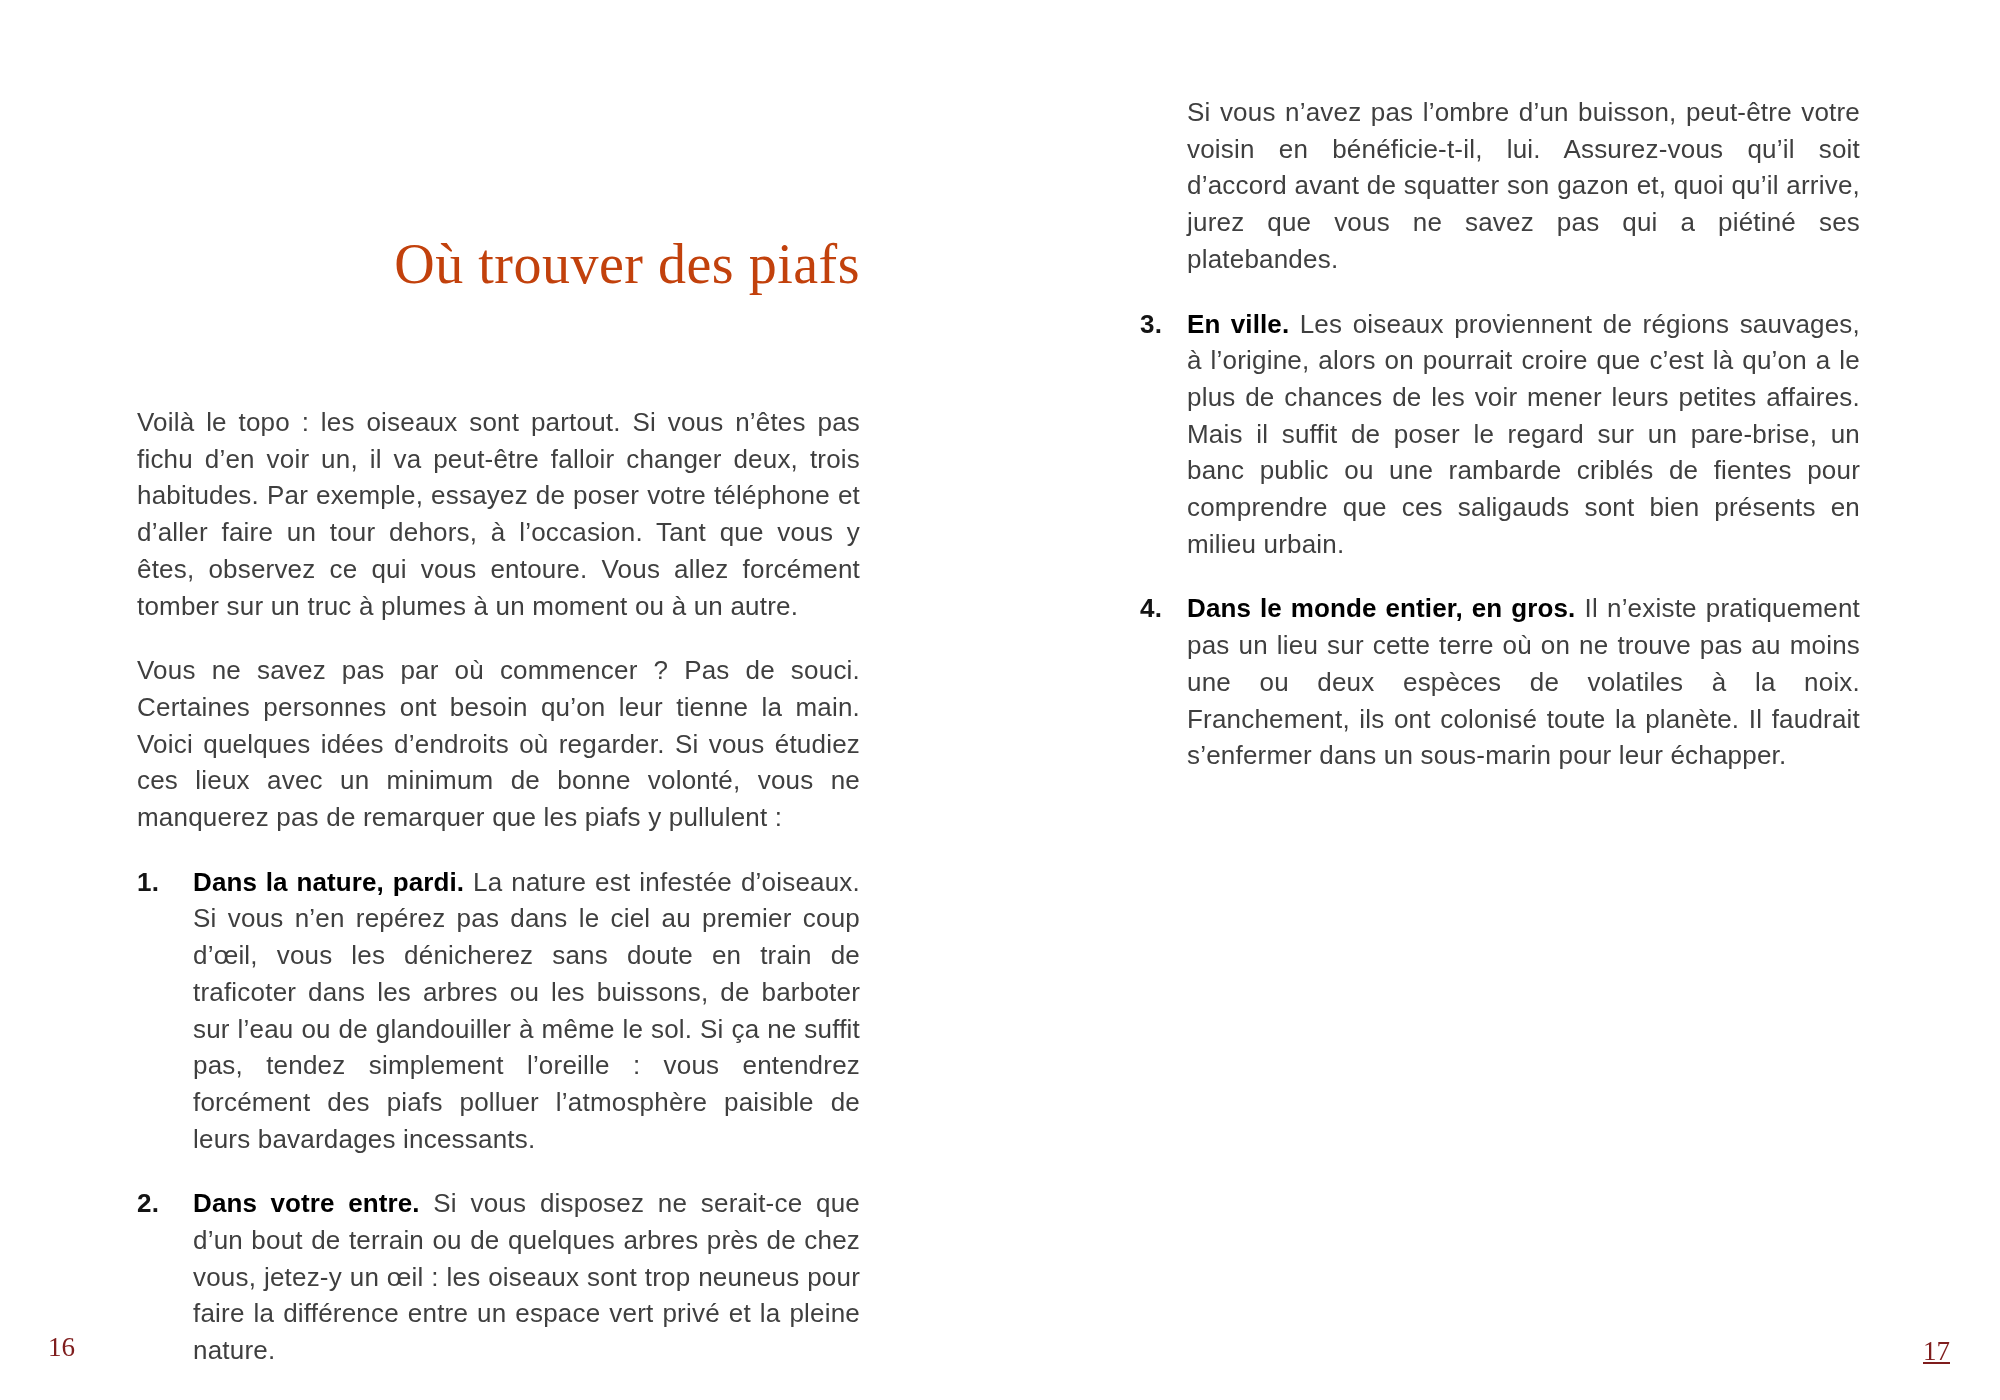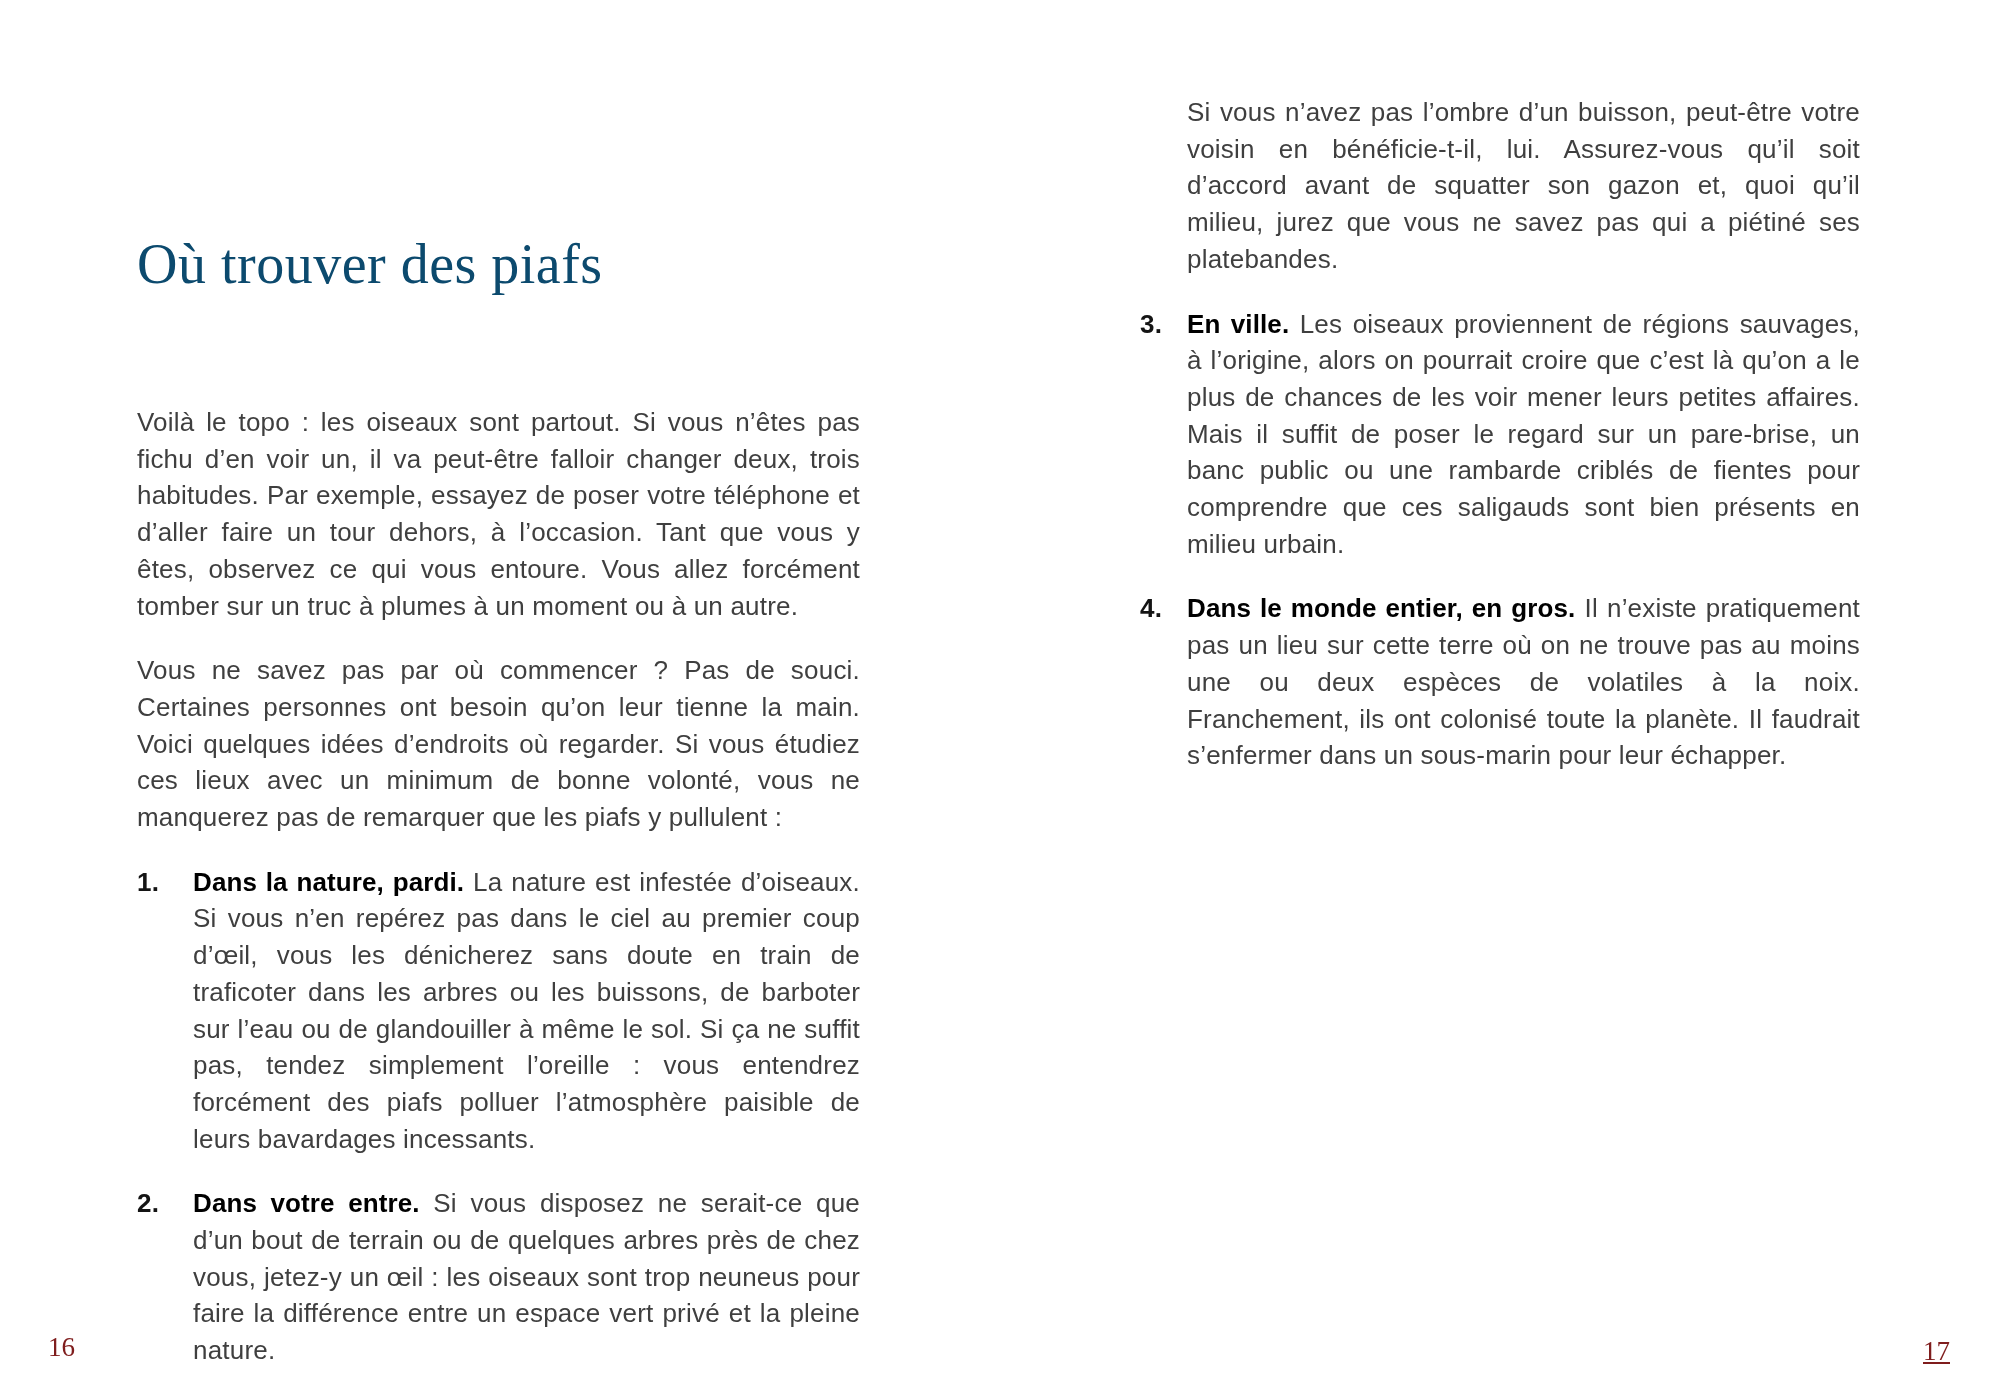--- a/index.html
+++ b/index.html
@@ -14,27 +14,27 @@
     background: #ffffff;
     overflow: hidden;
     font-family: "Liberation Sans", sans-serif;
   }
   .chapter-title {
     position: absolute;
     left: 137px;
     top: 234px;
     width: 723px;
     margin: 0;
-    text-align: left;
+    text-align: right;
     font-family: "Liberation Serif", serif;
     font-weight: 400;
     font-size: 56px;
     line-height: 1.1;
     letter-spacing: 0.5px;
-    color: #0c4a6e;
+    color: #c2410c;
   }
   .body-col {
     position: absolute;
     font-size: 26px;
     line-height: 36.7px;
     letter-spacing: 0.2px;
     color: #3f3f3f;
     font-weight: 300;
   }
   .left-col {
@@ -125,21 +125,21 @@
         <span class="item-num">2.</span>
         <p class="item-text"><strong class="item-lead">Dans votre entre.</strong> <span>Si vous disposez ne serait-ce que d’un bout de terrain ou de quelques arbres près de chez vous, jetez-y un œil : les oiseaux sont trop neuneus pour faire la différence entre un espace vert privé et la pleine nature.</span></p>
       </div>
     </div>
 
     <div class="page-num left-num">16</div>
   </section>
 
   <section>
     <div class="body-col right-col">
-      <p class="para continuation">Si vous n’avez pas l’ombre d’un buisson, peut-être votre voisin en bénéficie-t-il, lui. Assurez-vous qu’il soit d’accord avant de squatter son gazon et, quoi qu’il milieu, jurez que vous ne savez pas qui a piétiné ses platebandes.</p>
+      <p class="para continuation">Si vous n’avez pas l’ombre d’un buisson, peut-être votre voisin en bénéficie-t-il, lui. Assurez-vous qu’il soit d’accord avant de squatter son gazon et, quoi qu’il arrive, jurez que vous ne savez pas qui a piétiné ses platebandes.</p>
 
       <div class="list-item">
         <span class="item-num">3.</span>
         <p class="item-text"><strong class="item-lead">En ville.</strong> <span>Les oiseaux proviennent de régions sauvages, à l’origine, alors on pourrait croire que c’est là qu’on a le plus de chances de les voir mener leurs petites affaires. Mais il suffit de poser le regard sur un pare-brise, un banc public ou une rambarde criblés de fientes pour comprendre que ces saligauds sont bien présents en milieu urbain.</span></p>
       </div>
 
       <div class="list-item">
         <span class="item-num">4.</span>
         <p class="item-text"><strong class="item-lead">Dans le monde entier, en gros.</strong> <span>Il n’existe pratiquement pas un lieu sur cette terre où on ne trouve pas au moins une ou deux espèces de volatiles à la noix. Franchement, ils ont colonisé toute la planète. Il faudrait s’enfermer dans un sous-marin pour leur échapper.</span></p>
       </div>

